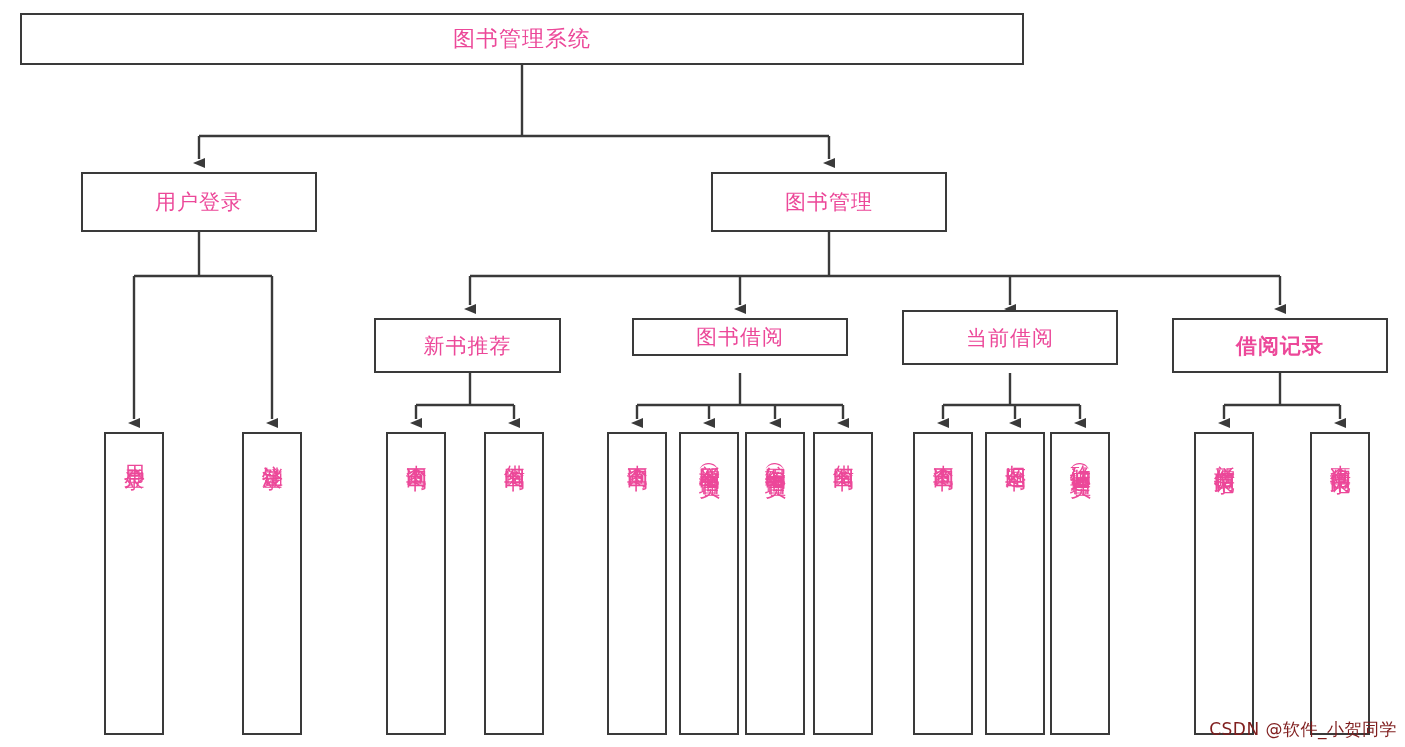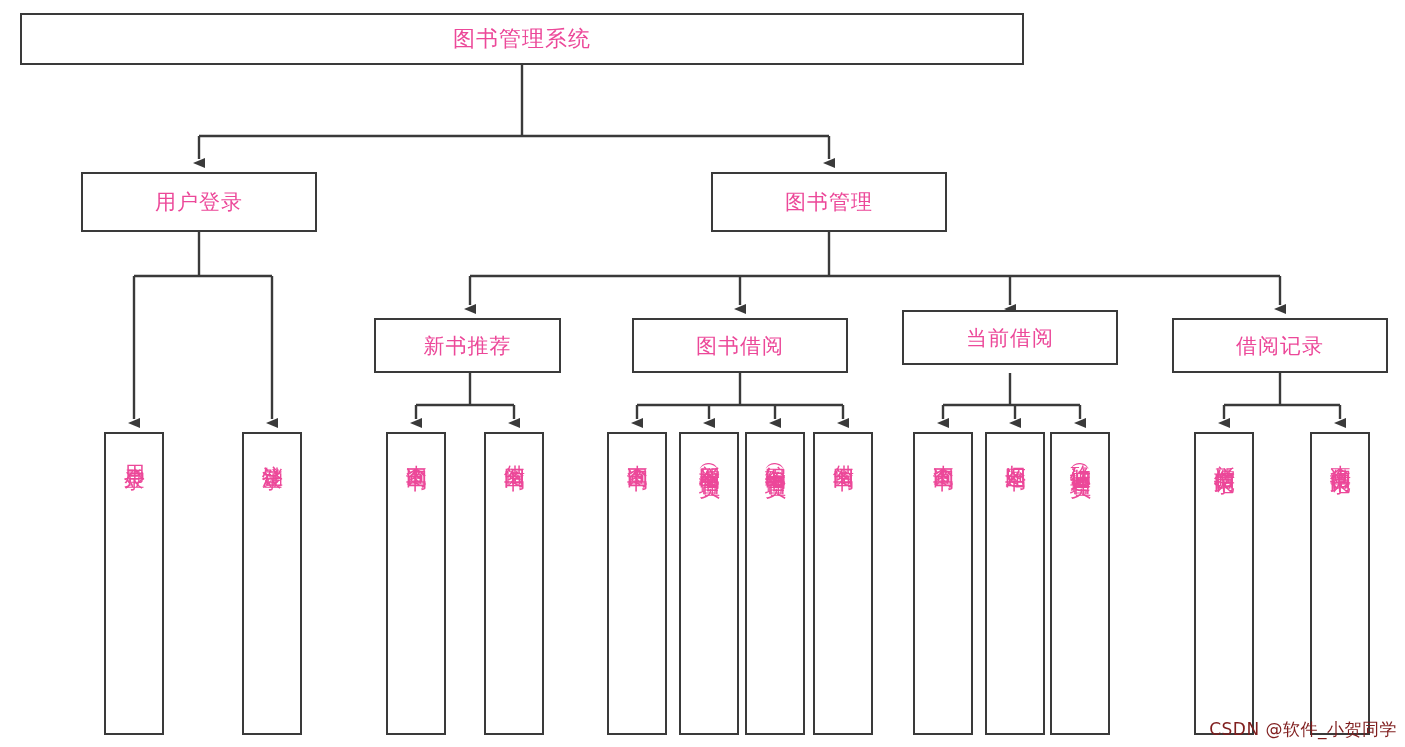--- a/index.html
+++ b/index.html
@@ -129,27 +129,27 @@
       </div>
       <div class="node lvl1" style="left: 81px; top: 172px; width: 236px; height: 60px;">
         <span class="htext">用户登录</span>
       </div>
       <div class="node lvl1" style="left: 711px; top: 172px; width: 236px; height: 60px;">
         <span class="htext">图书管理</span>
       </div>
       <div class="node lvl2" style="left: 374px; top: 318px; width: 187px; height: 55px;">
         <span class="htext">新书推荐</span>
       </div>
-      <div class="node lvl2" style="left: 632px; top: 318px; width: 216px; height: 55px;">
+      <div class="node lvl2" style="left: 632px; top: 318px; width: 216px; height: 38px;">
         <span class="htext">图书借阅</span>
       </div>
       <div class="node lvl2" style="left: 902px; top: 310px; width: 216px; height: 55px;">
         <span class="htext">当前借阅</span>
       </div>
-      <div class="node lvl2" style="left: 1172px; top: 318px; width: 216px; height: 55px;">
+      <div class="node lvl2" style="left: 1172px; top: 318px; width: 216px; height: 55px; font-weight: bold;">
         <span class="htext">借阅记录</span>
       </div>
       <div class="node leaf" style="left: 104px; top: 432px; width: 60px; height: 303px;">
         <span class="vtext">用户登录</span>
       </div>
       <div class="node leaf" style="left: 242px; top: 432px; width: 60px; height: 303px;">
         <span class="vtext">注销登录</span>
       </div>
       <div class="node leaf" style="left: 386px; top: 432px; width: 60px; height: 303px;">
         <span class="vtext">查询图书</span>

